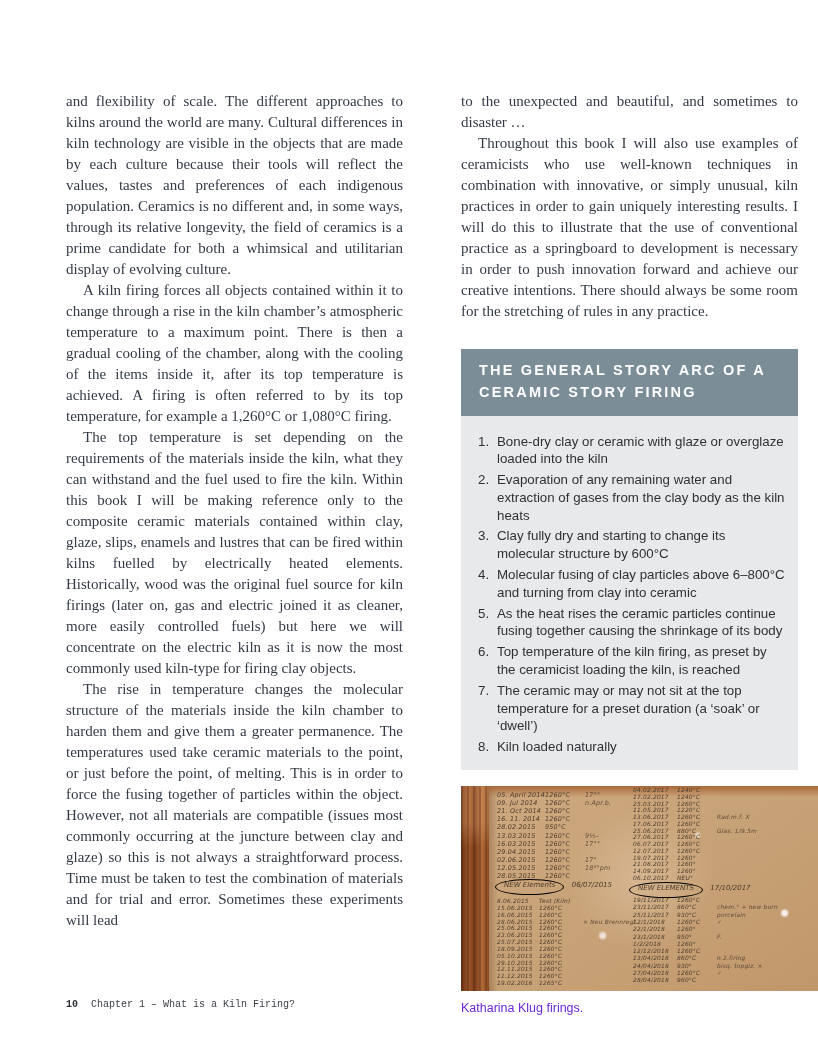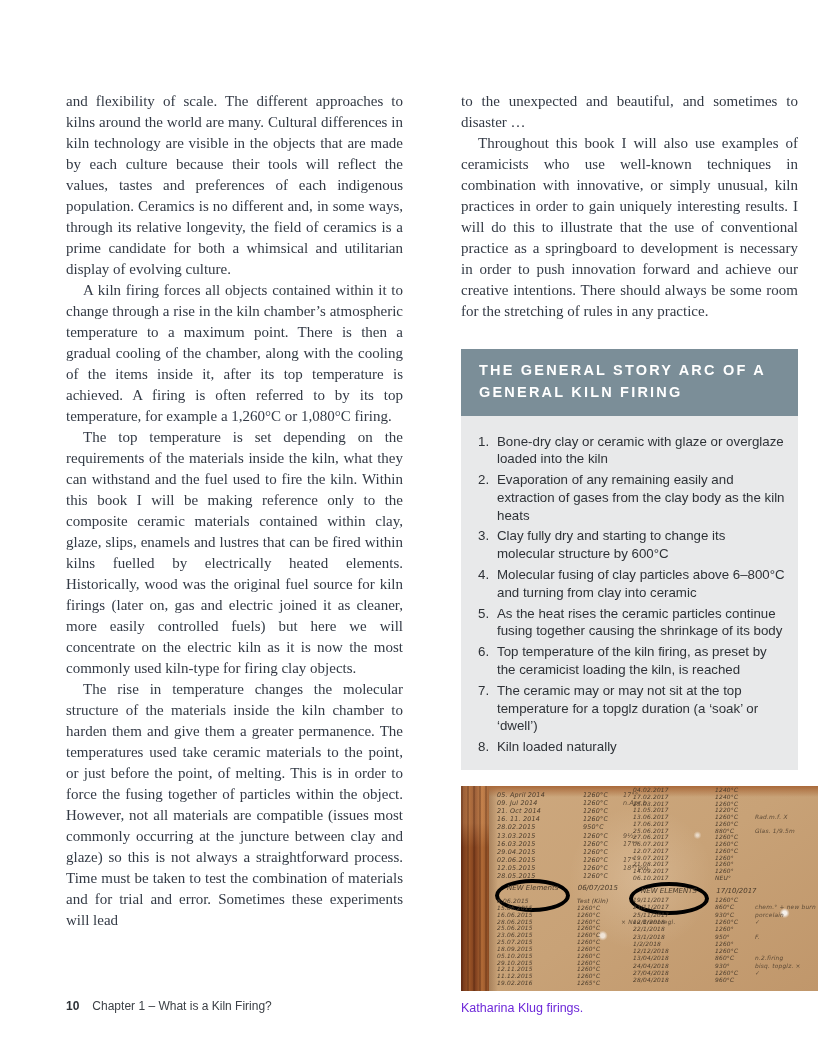--- a/index.html
+++ b/index.html
@@ -57,50 +57,50 @@
       repeating-linear-gradient(90deg, rgba(60,25,10,.25) 0 2px, rgba(0,0,0,0) 2px 6px),
       linear-gradient(180deg, rgba(255,200,140,.25) 0 18%, rgba(0,0,0,0) 30%),
       linear-gradient(90deg, #6f3318 0%, #9a5527 30%, #7c3d1d 50%, #b06a36 75%, #8a4a22 100%);
   }
   .log {
     position:absolute; font-family:"DejaVu Sans", sans-serif; font-style:italic;
     color:#4a3b2b; letter-spacing:.2px;
   }
   .log-row { display:flex; white-space:nowrap; }
   .log .d { flex:0 0 auto; }
-  .log .t { flex:0 0 auto;padding-left:38px; }
+  .log .t { flex:0 0 auto; }
   .log .n { opacity:.85; }
   .log-left-a  { left:36px; top:5px;   width:140px; font-size:6.4px; line-height:8.1px; }
   .log-left-a .d { width:48px; } .log-left-a .t { width:40px; }
   .log-left-b  { left:36px; top:112px; width:140px; font-size:5.9px; line-height:6.85px; }
   .log-left-b .d { width:42px; } .log-left-b .t { width:44px; }
   .log-right-a { left:172px; top:1px;  width:162px; font-size:5.9px; line-height:6.75px; }
   .log-right-a .d { width:44px; } .log-right-a .t { width:40px; }
   .log-right-b { left:172px; top:111px; width:164px; font-size:5.9px; line-height:7.3px; }
   .log-right-b .d { width:44px; } .log-right-b .t { width:40px; }
   .annotation {
     position:absolute; font-family:"DejaVu Sans", sans-serif; font-style:italic;
     color:#4a3b2b; font-size:7px; white-space:nowrap;
   }
   .annotation-left  { left:34px;  top:93px; }
   .annotation-right { left:168px; top:96px; }
   .annotation .circled {
-    display:inline-block; border:4px solid #000000; border-radius:50%;
-    padding:1px 8px 16px 8px;
+    display:inline-block; border:1px solid #000000; border-radius:50%;
+    padding:1px 8px 5px 8px;
   }
   .annotation .ann-date { margin-left:5px; }
 
   .caption {
     margin-top:10px; font-family:"Liberation Sans", sans-serif;
     font-size:12.5px; color:#6d28d9;
   }
 
   .footer {
     position:absolute; left:66px; top:999px;
-    font-family:Liberation Sans, sans-serif; font-size:12px; color:#3c4046;
+    font-family:Liberation Mono, monospace; font-size:10px; color:#3c4046;
   }
   .footer .page-num { font-weight:bold; color:#2e3237; margin-right:13px; }
 </style>
 </head>
 <body>
 
 <div class="page">
 
   <div class="col col-left body-text">
 
@@ -116,32 +116,32 @@
   <div class="col col-right">
 
     <div class="body-text">
 
         <p>to the unexpected and beautiful, and sometimes to disaster …</p>
 
         <p>Throughout this book I will also use examples of ceramicists who use well-known techniques in combination with innovative, or simply unusual, kiln practices in order to gain uniquely interesting results. I will do this to illustrate that the use of conventional practice as a springboard to development is necessary in order to push innovation forward and achieve our creative intentions. There should always be some room for the stretching of rules in any practice.</p>
       </div>
 
     <div class="story-box">
-      <div class="story-box-header">THE GENERAL STORY ARC OF A GENERAL KILN FIRING</div>
+      <div class="story-box-header">THE GENERAL STORY ARC OF A CERAMIC STORY FIRING</div>
       <div class="story-box-body">
         <ol class="arc-list">
 
             <li class="arc-item">
               <span class="arc-num">1.</span>
               <span class="arc-text">Bone-dry clay or ceramic with glaze or overglaze loaded into the kiln</span>
             </li>
 
             <li class="arc-item">
               <span class="arc-num">2.</span>
-              <span class="arc-text">Evaporation of any remaining easily and extraction of gases from the clay body as the kiln heats</span>
+              <span class="arc-text">Evaporation of any remaining water and extraction of gases from the clay body as the kiln heats</span>
             </li>
 
             <li class="arc-item">
               <span class="arc-num">3.</span>
               <span class="arc-text">Clay fully dry and starting to change its molecular structure by 600°C</span>
             </li>
 
             <li class="arc-item">
               <span class="arc-num">4.</span>
               <span class="arc-text">Molecular fusing of clay particles above 6–800°C and turning from clay into ceramic</span>
@@ -152,21 +152,21 @@
               <span class="arc-text">As the heat rises the ceramic particles continue fusing together causing the shrinkage of its body</span>
             </li>
 
             <li class="arc-item">
               <span class="arc-num">6.</span>
               <span class="arc-text">Top temperature of the kiln firing, as preset by the ceramicist loading the kiln, is reached</span>
             </li>
 
             <li class="arc-item">
               <span class="arc-num">7.</span>
-              <span class="arc-text">The ceramic may or may not sit at the top temperature for a topglz duration (a ‘soak’ or ‘dwell’)</span>
+              <span class="arc-text">The ceramic may or may not sit at the top temperature for a preset duration (a ‘soak’ or ‘dwell’)</span>
             </li>
 
             <li class="arc-item">
               <span class="arc-num">8.</span>
               <span class="arc-text">Kiln loaded naturally</span>
             </li>
           </ol>
       </div>
     </div>
 

